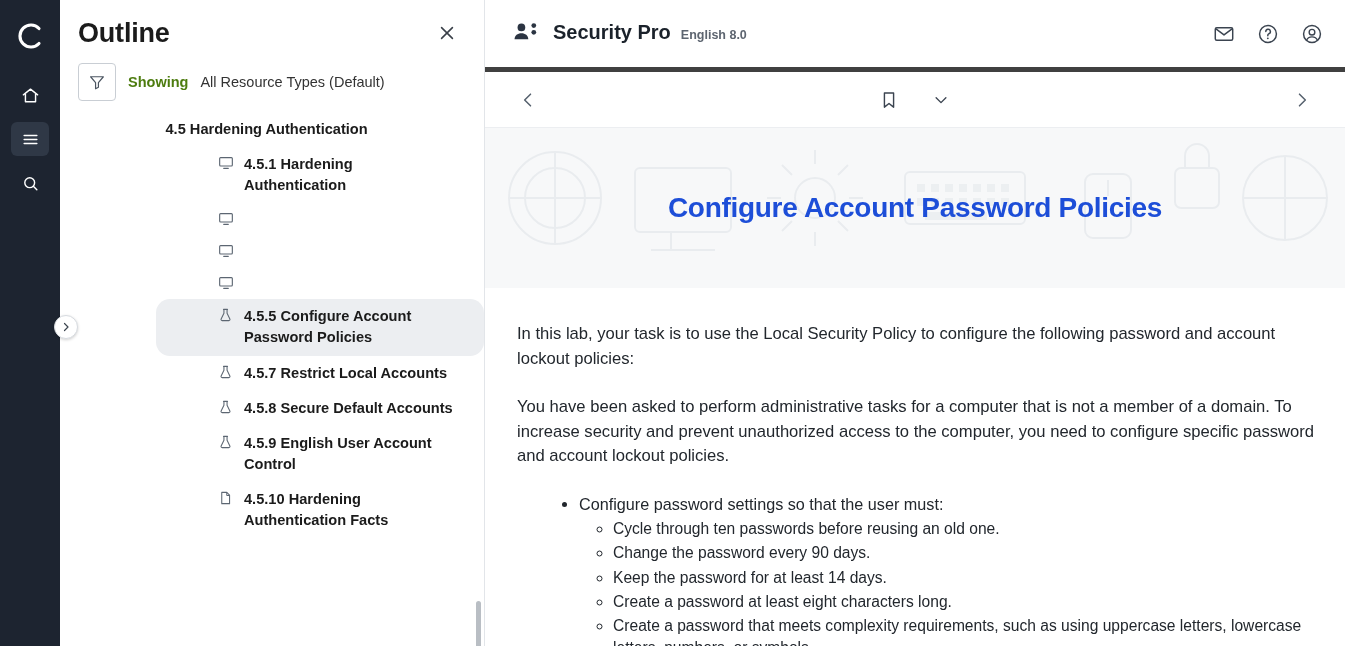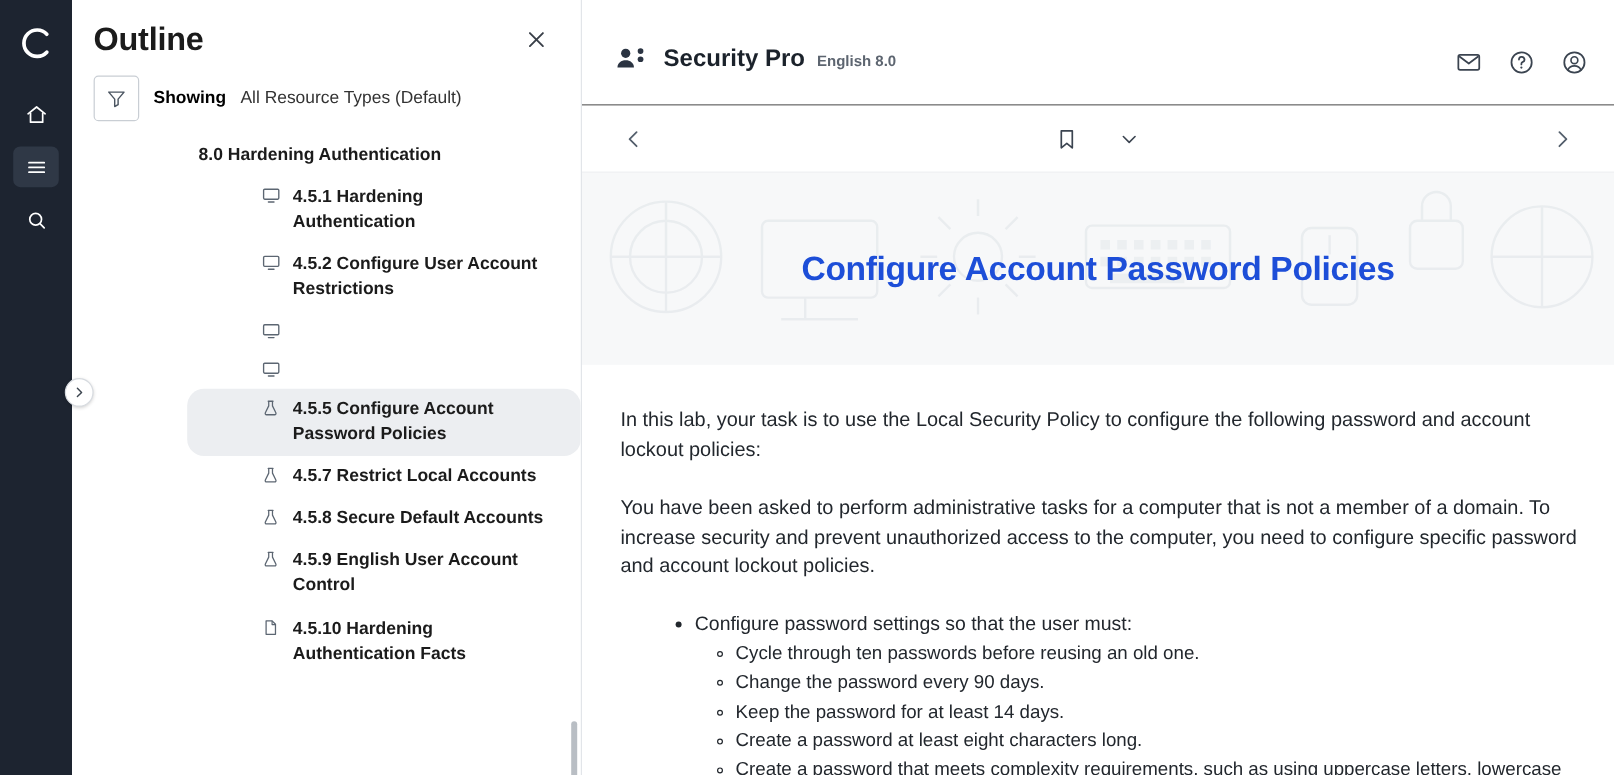--- a/index.html
+++ b/index.html
@@ -101,21 +101,21 @@
     width: 38px; height: 38px;
     border: 1px solid #c9ced4;
     border-radius: 4px;
     display: flex; align-items: center; justify-content: center;
     cursor: pointer;
     background: #fff;
   }
   .showing-label {
     font-size: 14.5px;
     font-weight: 700;
-    color: #000000;
+    color: #4d7c0f;
   }
   .showing-value {
     font-size: 14.5px;
     color: #333;
   }
 
   .tree {
     flex: 1 1 auto;
     overflow: hidden;
     padding: 4px 0 0 0;
@@ -178,23 +178,22 @@
     background: #ffffff;
     overflow: hidden;
     position: relative;
   }
   .top-bar {
     height: 72px;
     flex: 0 0 72px;
     display: flex;
     align-items: center;
     padding: 0 22px 0 28px;
-    border-bottom: 1px solid #404040;
+    border-bottom: 5px solid #404040;
     background: #fff;
-    margin-top: 16px;
   }
   .brand {
     display: flex;
     align-items: baseline;
     gap: 10px;
   }
   .brand-icon {
     align-self: center;
     margin-right: 4px;
     color: #2b3442;
@@ -358,40 +357,39 @@
       <div class="filter-box">
         <svg width="18" height="18" viewBox="0 0 24 24" fill="none">
           <path d="M3.5 5h17l-6.6 7.8V19l-3.8 2v-8.2L3.5 5z" stroke="#4b5561" stroke-width="1.6" stroke-linejoin="round"></path>
         </svg>
       </div>
       <div class="showing-label">Showing</div>
       <div class="showing-value">All Resource Types (Default)</div>
     </div>
 
     <div class="tree">
-      <div class="tree-section">8.0 Hardening Authentication</div>
+      <div class="tree-section">4.5 Hardening Authentication</div>
 
       <div class="tree-item">
         <span class="ico">
           <svg width="16" height="16" viewBox="0 0 24 24" fill="none">
               <rect x="2.5" y="4" width="19" height="12.5" rx="1.4" stroke="#5c6672" stroke-width="1.7"></rect>
               <path d="M8.5 20h7" stroke="#5c6672" stroke-width="1.7" stroke-linecap="round"></path>
             </svg>
         </span>
         <span class="lbl">4.5.1 Hardening Authentication</span>
       </div>
 
       <div class="tree-item">
         <span class="ico">
           <svg width="16" height="16" viewBox="0 0 24 24" fill="none">
               <rect x="2.5" y="4" width="19" height="12.5" rx="1.4" stroke="#5c6672" stroke-width="1.7"></rect>
               <path d="M8.5 20h7" stroke="#5c6672" stroke-width="1.7" stroke-linecap="round"></path>
             </svg>
         </span>
-        <span class="lbl">4.5.2 Configure User Account Restrictions</span>
       </div>
 
       <div class="tree-item">
         <span class="ico">
           <svg width="16" height="16" viewBox="0 0 24 24" fill="none">
               <rect x="2.5" y="4" width="19" height="12.5" rx="1.4" stroke="#5c6672" stroke-width="1.7"></rect>
               <path d="M8.5 20h7" stroke="#5c6672" stroke-width="1.7" stroke-linecap="round"></path>
             </svg>
         </span>
       </div>

